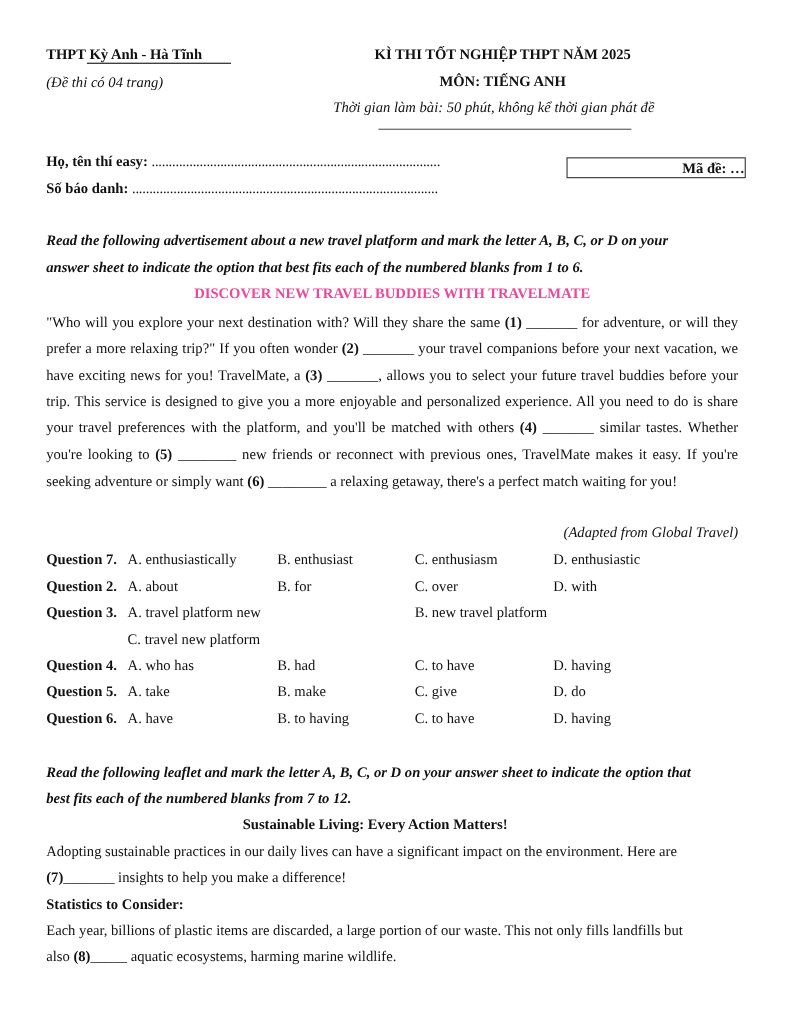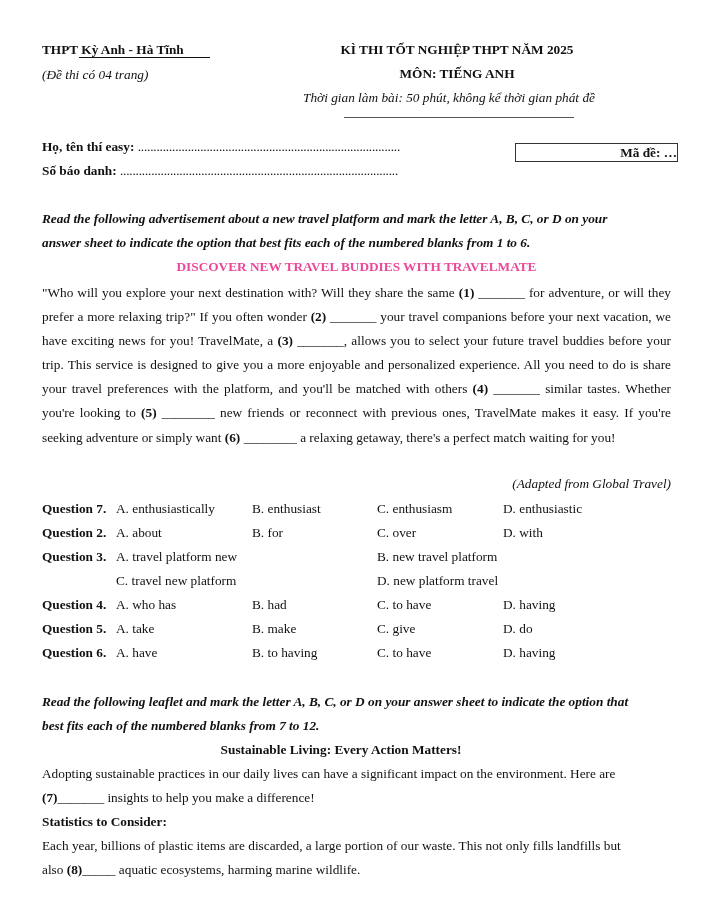--- a/index.html
+++ b/index.html
@@ -77,21 +77,20 @@
   <span class="opt-c">C. over</span>
   <span class="opt-d">D. with</span>
 </div>
 <div class="q-row" style="top:545px;">
   <span class="q-label">Question 3.</span>
   <span class="opt-a">A. travel platform new</span>
   <span class="opt-c">B. new travel platform</span>
 </div>
 <div class="q-row" style="top:569px;">
   <span class="opt-a">C. travel new platform</span>
-  <span class="opt-c">D. new platform travel</span>
 </div>
 <div class="q-row" style="top:593px;">
   <span class="q-label">Question 4.</span>
   <span class="opt-a">A. who has</span>
   <span class="opt-b">B. had</span>
   <span class="opt-c">C. to have</span>
   <span class="opt-d">D. having</span>
 </div>
 <div class="q-row" style="top:617px;">
   <span class="q-label">Question 5.</span>

